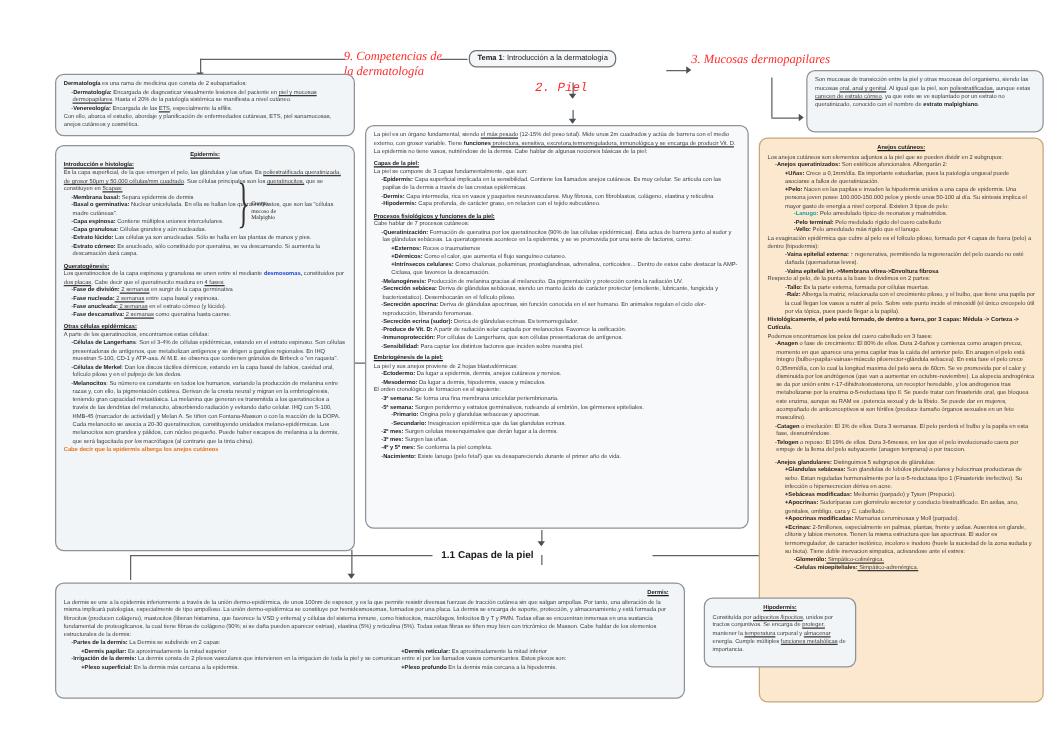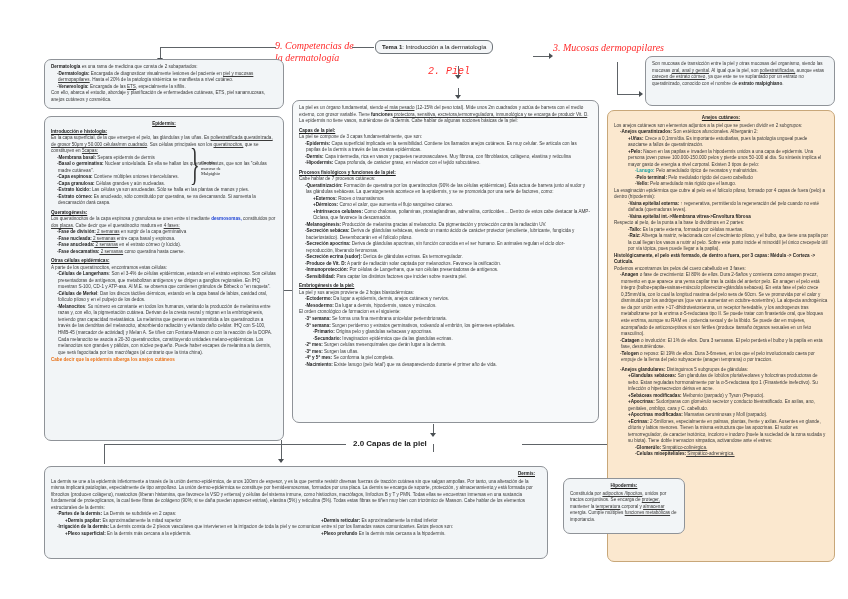--- a/index.html
+++ b/index.html
@@ -127,21 +127,21 @@
   <div class="ln lnv" style="left:724px;top:444px;height:8px;"></div>
 
   <div class="node" style="left:375px;top:40px;">
     <span class="b">Tema 1</span><span>: Introducción a la dermatología</span>
   </div>
 
   <div class="redtitle" style="left:275px;top:40px;white-space:pre;">9. Competencias de
 la dermatología</div>
   <div class="redtitle" style="left:428px;top:66px;font-family:Liberation Mono, monospace;">2. Piel</div>
   <div class="redtitle" style="left:553px;top:42px;">3. Mucosas dermopapilares</div>
-  <div class="sectitle" style="left:349px;top:439px;">2.0 Capas de la piel</div>
+  <div class="sectitle" style="left:349px;top:439px;">1.1 Capas de la piel</div>
 
   <div class="box" style="left:44px;top:59px;width:240px;height:50px;">
     <span class="b">Dermatología</span><span> es una rama de medicina que consta de 2 subapartados:</span>
     <span class="li"><span class="b">-Dermatología:</span><span> Encargada de diagnosticar visualmente lesiones del paciente en </span><span class="u">piel y mucosas dermopapilares</span><span>. Hasta el 20% de la patología sistémica se manifiesta a nivel cutáneo.</span></span>
     <span class="li"><span class="b">-Venereología:</span><span> Encargada de las </span><span class="u">ETS</span><span>, especialmente la sífilis.</span></span>
     <span>Con ello, abarca el estudio, abordaje y planificación de enfermedades cutáneas, ETS, piel sanamucosas, anejos cutáneos y cosmética.</span>
   </div>
 
   <div class="box" style="left:44px;top:116px;width:240px;height:325px;">
     <span class="hdr">Epidermis:</span>

